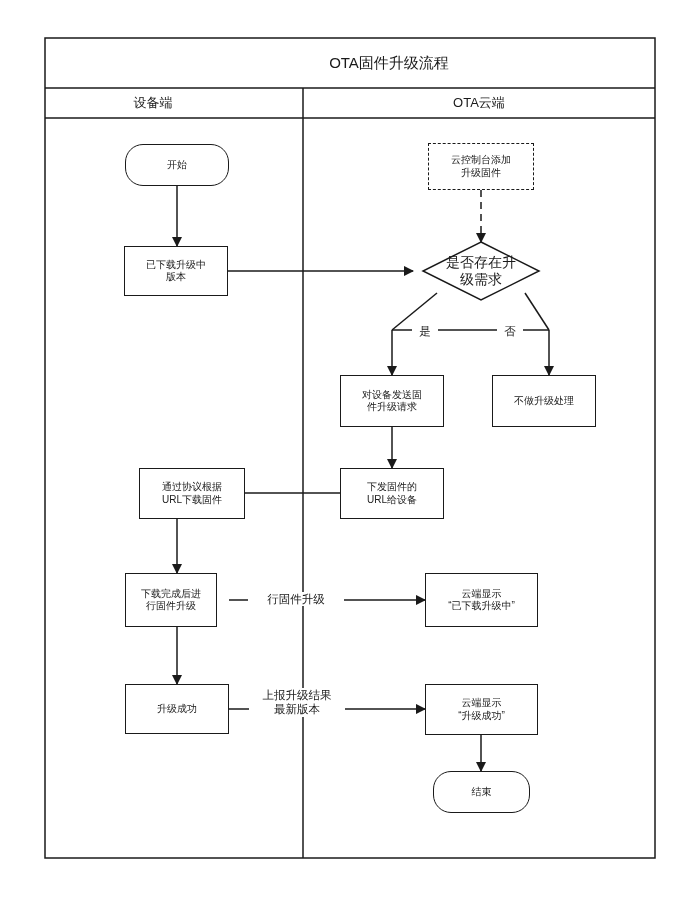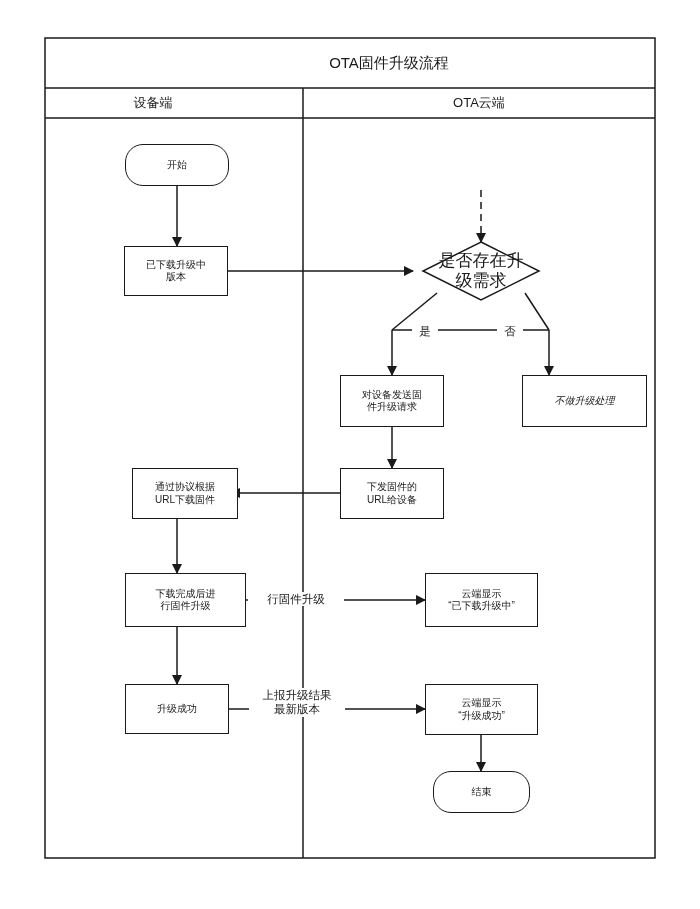--- a/index.html
+++ b/index.html
@@ -62,21 +62,21 @@
     padding: 0 2px;
   }
   .diamond-wrap {
     position: absolute;
     display: flex;
     align-items: center;
     justify-content: center;
   }
   .diamond-label {
     position: relative;
-    font-size: 17px;
+    font-size: 14px;
     text-align: center;
     line-height: 1.2;
     white-space: pre-line;
     z-index: 2;
   }
 </style>
 </head>
 <body>
 
 <div id="stage">
@@ -130,38 +130,40 @@
   <div class="node plain title" style="left:45px; top:38px; width:688px; height:50px;text-align:right;">OTA固件升级流程</div>
 
   <div class="node plain lane-head" style="left:45px; top:88px; width:216px; height:30px;">设备端</div>
   <div class="node plain lane-head" style="left:303px; top:88px; width:352px; height:30px;">OTA云端</div>
 
   <div class="node rounded" style="left:125px; top:144px; width:104px; height:42px;">开始</div>
 
   <div class="node" style="left:124px; top:246px; width:104px; height:50px;">已下载升级中
 版本</div>
 
+  <div class="node dashed" style="left:428px; top:143px; width:106px; height:47px;">云控制台添加
+升级固件</div>
 
   <div class="diamond-wrap" style="left:423px; top:242px; width:116px; height:58px;">
     <span class="diamond-label">是否存在升
 级需求</span>
   </div>
 
   <div class="node" style="left:340px; top:375px; width:104px; height:52px;">对设备发送固
 件升级请求</div>
 
-  <div class="node" style="left:522px; top:375px; width:125px; height:52px;font-style:italic;">不做升级处理</div>
+  <div class="node" style="left:492px; top:375px; width:104px; height:52px;">不做升级处理</div>
 
   <div class="node" style="left:340px; top:468px; width:104px; height:51px;">下发固件的
 URL给设备</div>
 
-  <div class="node" style="left:132px; top:468px; width:106px; height:51px;">通过协议根据
+  <div class="node" style="left:139px; top:468px; width:106px; height:51px;">通过协议根据
 URL下载固件</div>
 
-  <div class="node" style="left:125px; top:573px; width:121px; height:54px;">下载完成后进
+  <div class="node" style="left:125px; top:573px; width:92px; height:54px;">下载完成后进
 行固件升级</div>
 
   <div class="node" style="left:425px; top:573px; width:113px; height:54px;">云端显示
 “已下载升级中”</div>
 
   <div class="node" style="left:125px; top:684px; width:104px; height:50px;">升级成功</div>
 
   <div class="node" style="left:425px; top:684px; width:113px; height:51px;">云端显示
 “升级成功”</div>
 

